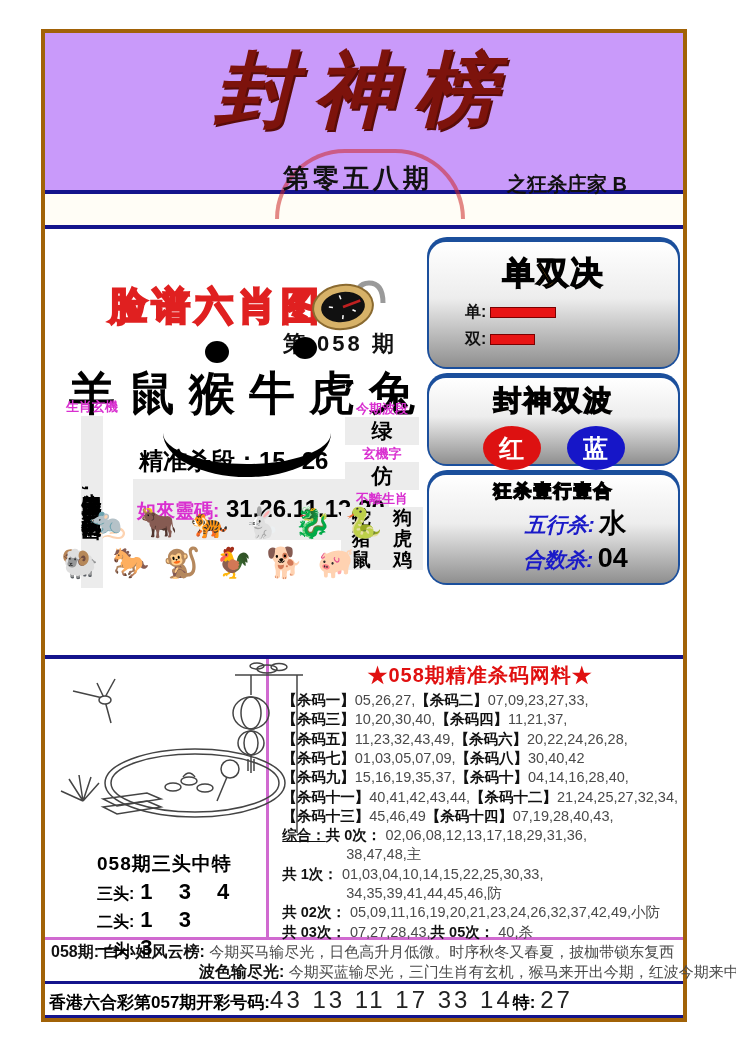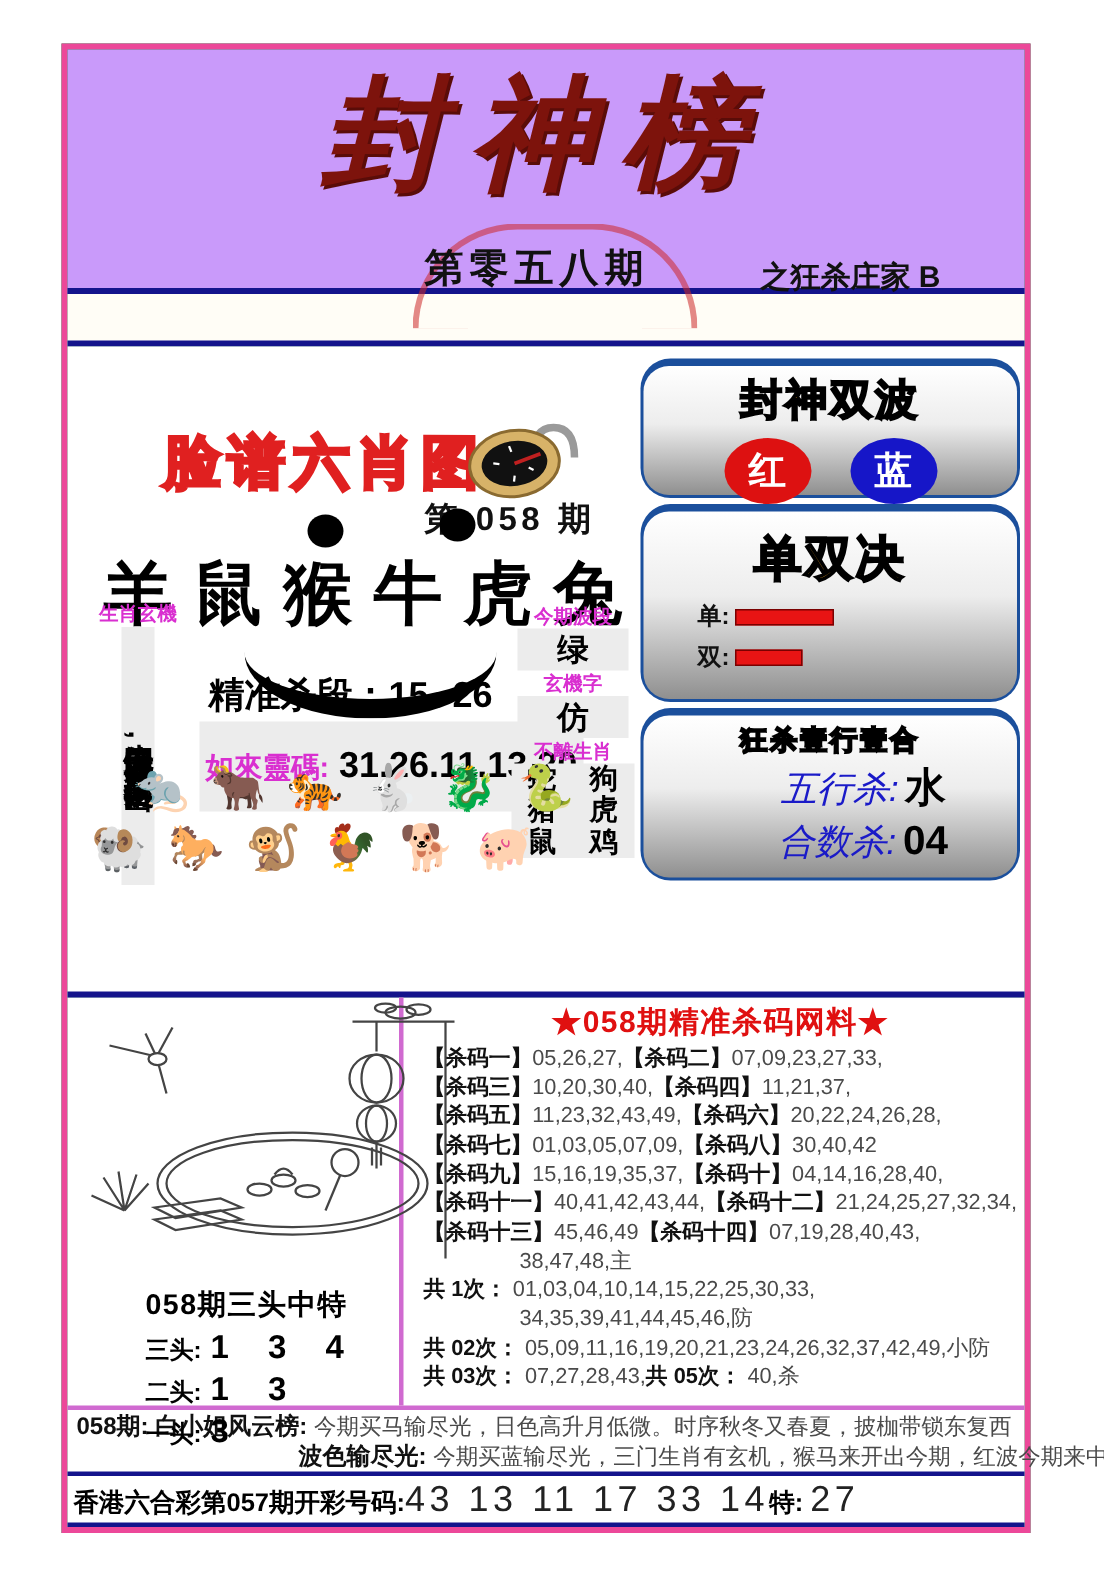--- a/index.html
+++ b/index.html
@@ -1,17 +1,17 @@
 <!DOCTYPE html>
 <html><head>
 <meta charset="utf-8">
 <style>
   * { margin:0; padding:0; box-sizing:border-box; }
   body { width:736px; height:1056px; background:#ffffff; font-family:"Liberation Sans", sans-serif; position:relative; overflow:hidden; }
-  .frame { position:absolute; left:41px; top:29px; width:646px; height:993px; border:4px solid #ec4899; background:#15803d; display:flex; flex-direction:column; }
+  .frame { position:absolute; left:41px; top:29px; width:646px; height:993px; border:4px solid #a16207; background:#15803d; display:flex; flex-direction:column; }
 
   
   .header { height:166px; background:#c99afa; border-bottom:4px solid #14148c; position:relative; }
   .big-title { position:absolute; left:0; right:0; top:16px; text-align:center; font-size:82px; font-weight:bold; font-style:italic; color:#7d130c; letter-spacing:18px; line-height:1; text-shadow:2px 2px 0 #5a0c08; }
   .arc { position:absolute; left:230px; top:116px; width:190px; height:70px; border:4px solid rgba(205,40,40,.55); border-bottom:none; border-radius:95px 95px 0 0; }
   .issue-line { position:absolute; left:238px; top:128px; font-size:26px; font-weight:bold; color:#111; letter-spacing:4px; }
   .sub-line { position:absolute; left:462px; top:138px; font-size:20px; font-weight:bold; color:#111; }
 
   
   .band { height:36px; background:#fffdf6; border-bottom:4px solid #14148c; }
@@ -46,21 +46,21 @@
   .b1 .rbox-in { height:125px; } .b2 .rbox-in { height:86px; } .b3 .rbox-in { height:108px; }
   .b1 .otitle { font-size:32px; padding-top:10px; }
   .b2 .otitle { font-size:28px; padding-top:4px; }
   .b3 .otitle { font-size:18px; padding-top:4px; }
   .bar-row { margin:6px 0 0 36px; font-size:16px; font-weight:bold; color:#111; display:flex; align-items:center; }
   .bar { height:11px; background:#e81414; border:1px solid #7a0000; margin-left:4px; }
   .circle-row { display:flex; justify-content:center; gap:26px; margin-top:6px; }
   .ball { width:58px; height:44px; border-radius:50%; color:#fff; font-size:25px; font-weight:bold; display:flex; align-items:center; justify-content:center; }
   .ball.red { background:#dd1111; } .ball.blue { background:#1616c8; }
   .kv-row { text-align:center; margin-top:2px; }
-  .kv-row .kvl { color:#1a1ac8; font-size:24px; font-weight:normal; font-style:italic;margin-left:44px; }
+  .kv-row .kvl { color:#1a1ac8; font-size:21px; font-weight:bold; font-style:italic;margin-left:44px; }
   .kv-row .kvv { color:#000; font-size:27px; font-weight:bold; }
 
   
   .lower { height:281px; display:flex; background:#fff; border-bottom:3px solid #d06ad0; }
   .lpane { width:287px; border-right:3px solid #d06ad0; position:relative; }
   .heads { position:absolute; left:52px; top:192px; }
   .heads-title { font-size:19px; font-weight:bold; color:#000; letter-spacing:1px; }
   .head-row { margin-top:2px; }
   .head-row .hl { font-size:16px; font-weight:bold; color:#000; }
   .head-row .hv { font-size:22px; font-weight:bold; color:#000; letter-spacing:10px; margin-left:6px; }
@@ -151,39 +151,39 @@
           <div>虎</div>
           <div>鼠</div>
           <div>鸡</div>
         </div>
     </div>
 
     <div class="animals an1"><span>🐀🐂🐅🐇🐉🐍</span></div>
     <div class="animals an2"><span>🐏🐎🐒🐓🐕🐖</span></div>
 
     <div class="boxes">
+      <div class="rbox b1">
+        <div class="rbox-in">
+          <div class="otitle">单双决</div>
+          <div class="bar-row">
+            <span>单:</span>
+            <span class="bar" style="width:66px"></span>
+          </div>
+          <div class="bar-row">
+            <span>双:</span>
+            <span class="bar" style="width:45px"></span>
+          </div>
+        </div>
+      </div>
       <div class="rbox b2">
         <div class="rbox-in">
           <div class="otitle">封神双波</div>
           <div class="circle-row">
             <div class="ball red">红</div>
             <div class="ball blue">蓝</div>
-          </div>
-        </div>
-      </div>
-      <div class="rbox b1">
-        <div class="rbox-in">
-          <div class="otitle">单双决</div>
-          <div class="bar-row">
-            <span>单:</span>
-            <span class="bar" style="width:66px"></span>
-          </div>
-          <div class="bar-row">
-            <span>双:</span>
-            <span class="bar" style="width:45px"></span>
           </div>
         </div>
       </div>
       <div class="rbox b3">
         <div class="rbox-in">
           <div class="otitle">狂杀壹行壹合</div>
           <div class="kv-row">
             <span class="kvl">五行杀:</span>
             <span class="kvv">水</span>
           </div>
@@ -253,20 +253,21 @@
     <div class="rpane">
       <div class="kill-title">★058期精准杀码网料★</div>
       <div>
           <div class="kline"><span class="b">【杀码一】</span><span class="n">05,26,27,</span><span class="b">【杀码二】</span><span class="n">07,09,23,27,33,</span></div>
           <div class="kline"><span class="b">【杀码三】</span><span class="n">10,20,30,40,</span><span class="b">【杀码四】</span><span class="n">11,21,37,</span></div>
           <div class="kline"><span class="b">【杀码五】</span><span class="n">11,23,32,43,49,</span><span class="b">【杀码六】</span><span class="n">20,22,24,26,28,</span></div>
           <div class="kline"><span class="b">【杀码七】</span><span class="n">01,03,05,07,09,</span><span class="b">【杀码八】</span><span class="n">30,40,42</span></div>
           <div class="kline"><span class="b">【杀码九】</span><span class="n">15,16,19,35,37,</span><span class="b">【杀码十】</span><span class="n">04,14,16,28,40,</span></div>
           <div class="kline"><span class="b">【杀码十一】</span><span class="n">40,41,42,43,44,</span><span class="b">【杀码十二】</span><span class="n">21,24,25,27,32,34,</span></div>
           <div class="kline"><span class="b">【杀码十三】</span><span class="n">45,46,49</span><span class="b">【杀码十四】</span><span class="n">07,19,28,40,43,</span></div>
+          <div class="kline"><span class="u">综合：</span><span class="b">共 0次： </span><span class="n">02,06,08,12,13,17,18,29,31,36,</span></div>
           <div class="kline"><span class="ind"></span><span class="n">38,47,48,主</span></div>
           <div class="kline"><span class="b">共 1次： </span><span class="n">01,03,04,10,14,15,22,25,30,33,</span></div>
           <div class="kline"><span class="ind"></span><span class="n">34,35,39,41,44,45,46,防</span></div>
           <div class="kline"><span class="b">共 02次： </span><span class="n">05,09,11,16,19,20,21,23,24,26,32,37,42,49,小防</span></div>
           <div class="kline"><span class="b">共 03次： </span><span class="n">07,27,28,43,</span><span class="b">共 05次： </span><span class="n">40,杀</span></div>
         </div>
     </div>
   </div>
 
   <div class="notes">

